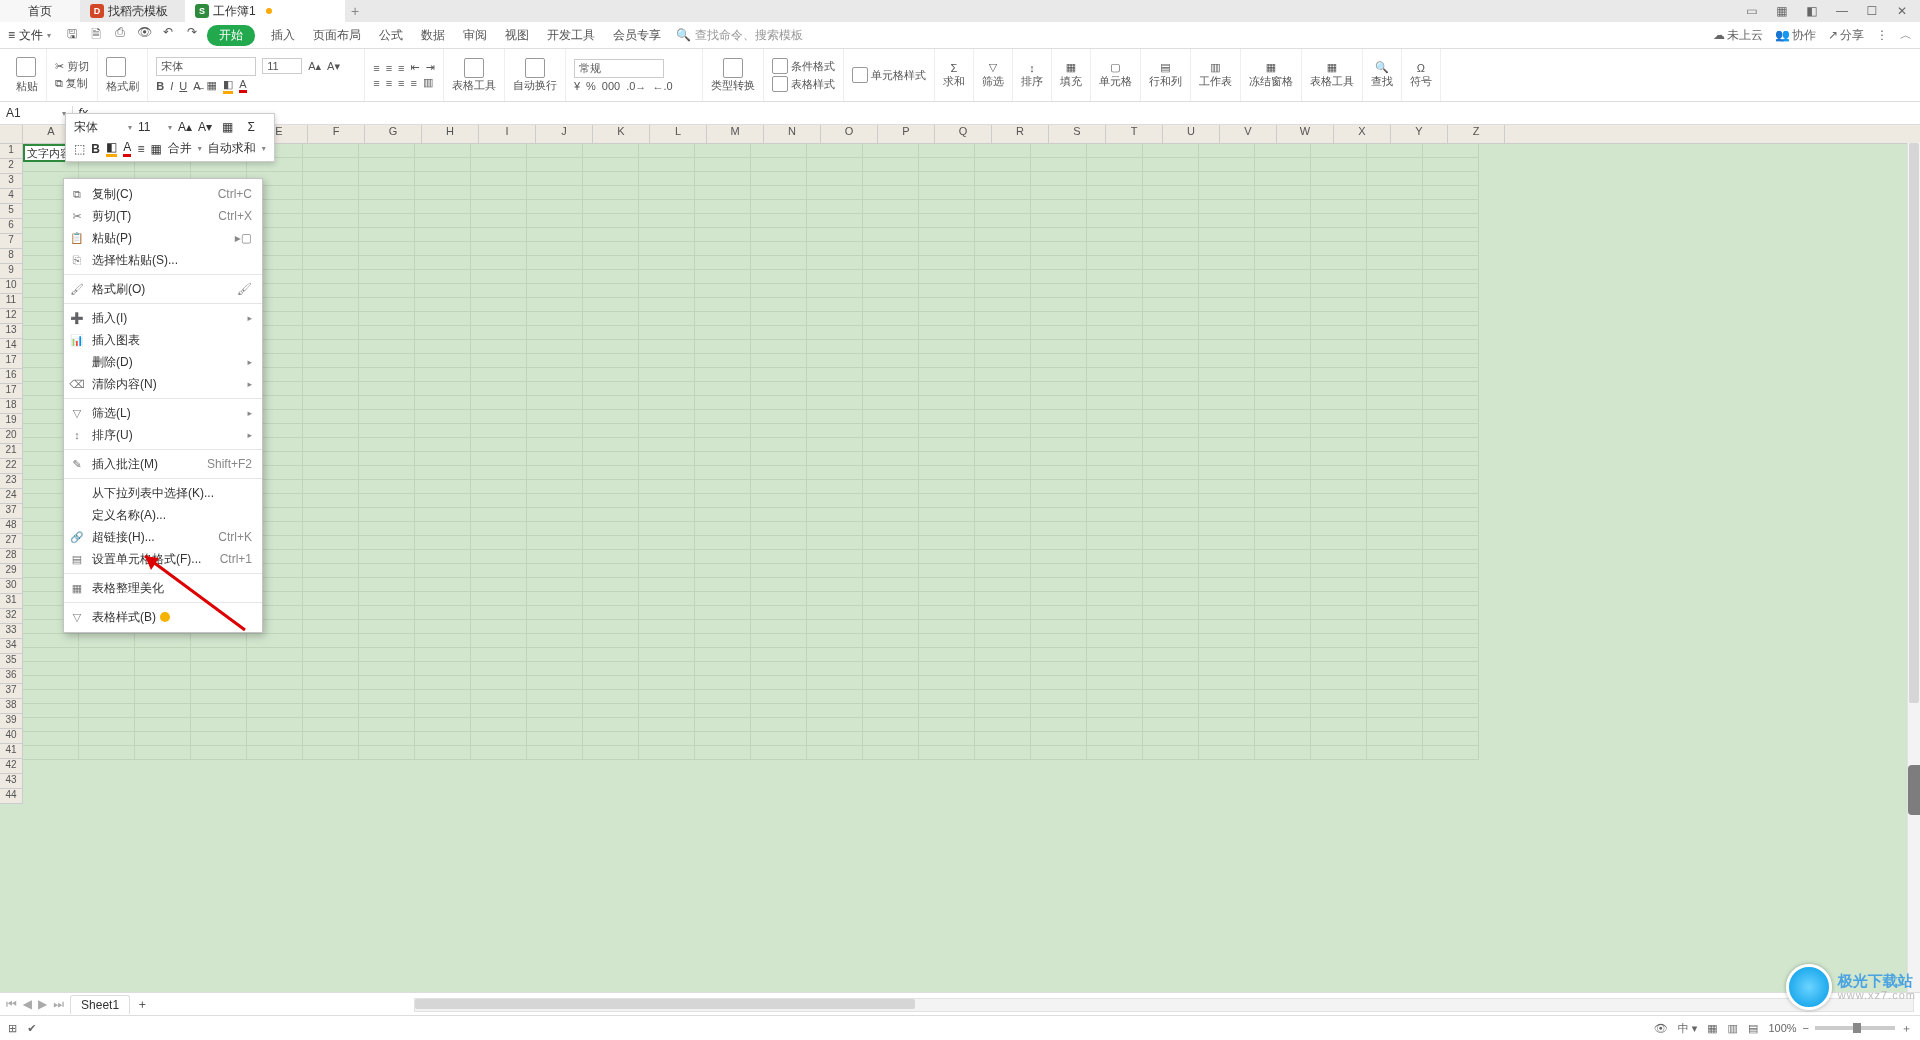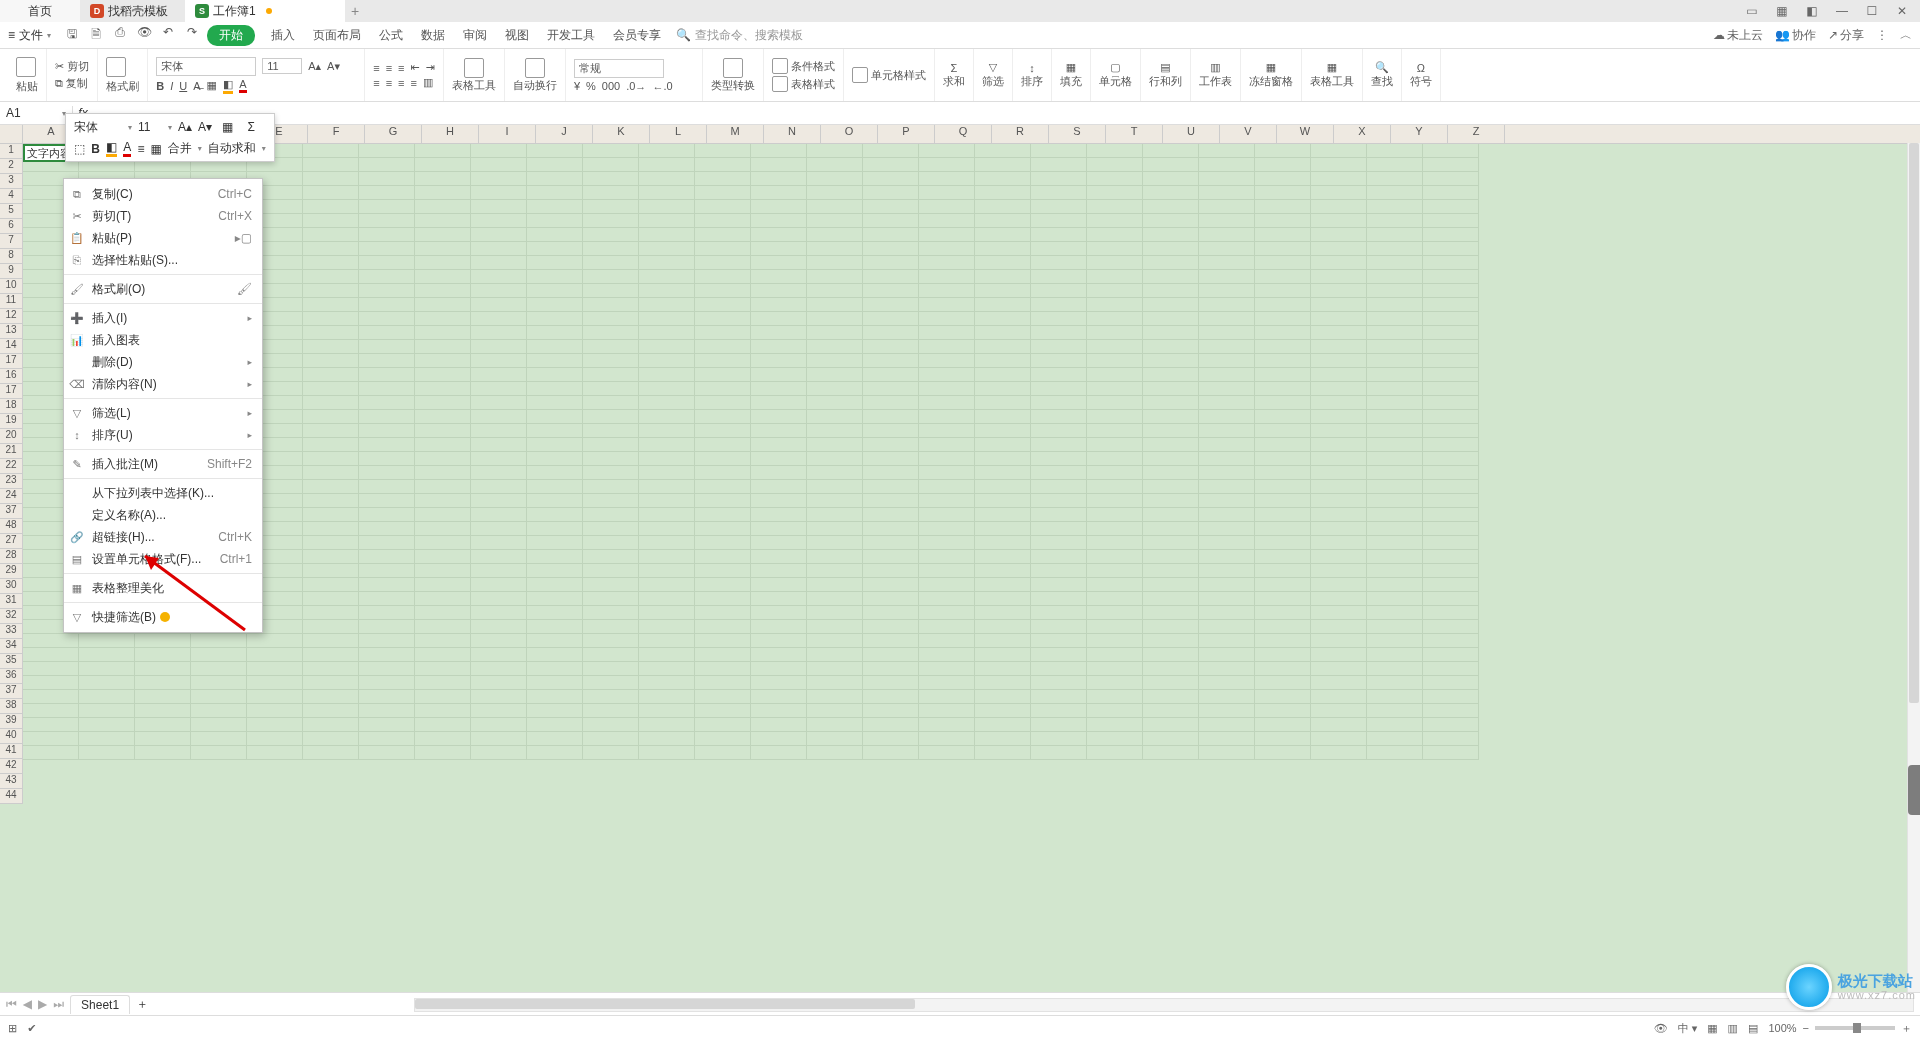--- a/index.html
+++ b/index.html
@@ -1649,21 +1649,21 @@
         <span class="sc">Ctrl+1</span>
       </div>
     <hr>
     <div class="item">
         <span class="ico">▦</span>
         <span>表格整理美化</span>
       </div>
     <hr>
     <div class="item">
         <span class="ico">▽</span>
-        <span>快捷筛选(B)</span>
+        <span>表格样式(B)</span>
         <span class="coin"></span>
       </div>
   </div>
 
   <svg class="arrow" style="left:135px;top:550px" width="120" height="90">
     <line x1="110" y1="80" x2="10" y2="6"></line>
     <polygon points="10,6 24,8 16,20"></polygon>
   </svg>
 
   <div class="sheetbar">

